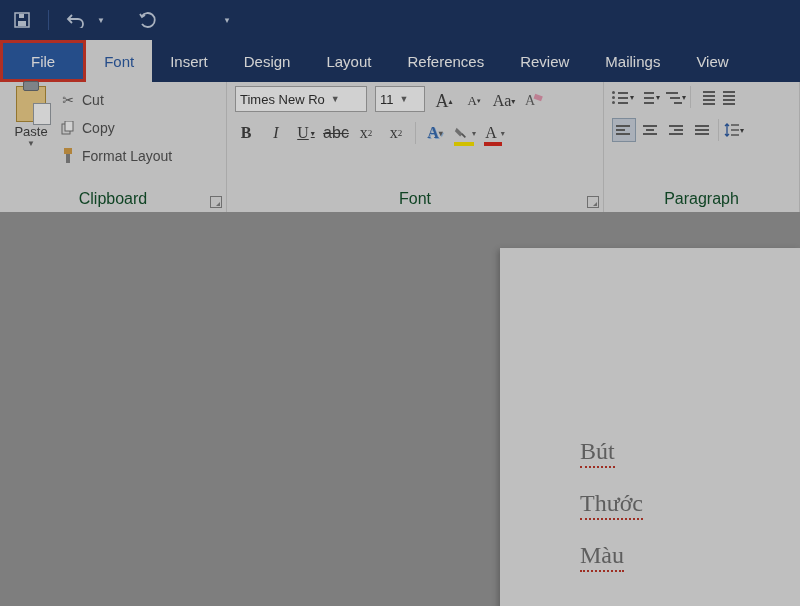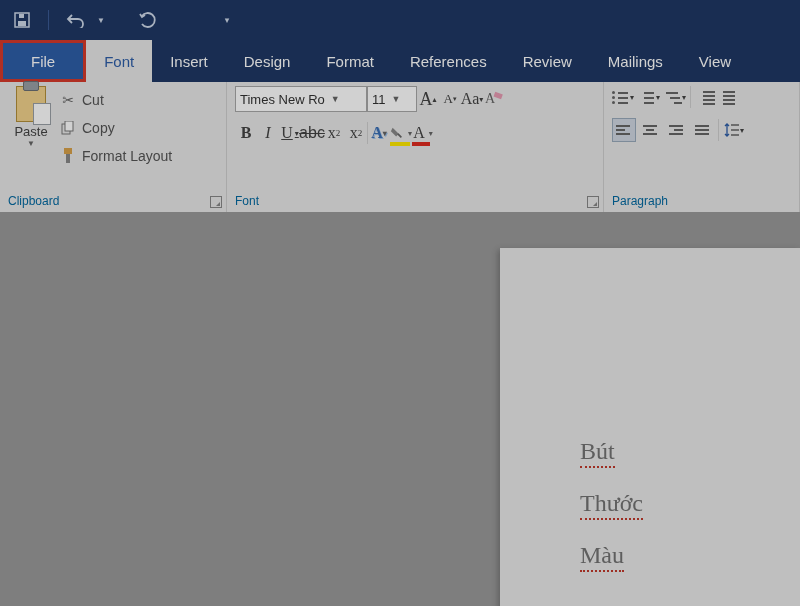--- a/index.html
+++ b/index.html
@@ -5,33 +5,33 @@
 html,body{margin:0;padding:0;font-family:"Segoe UI",Arial,sans-serif;font-size:13px;color:#444;background:#9a9a9a;width:800px;height:606px;overflow:hidden;position:relative}
 .qat{background:#1f3864;height:40px;display:flex;align-items:center;padding:0 8px;gap:6px}
 .qat .sep{width:1px;height:20px;background:#3a5a94;margin:0 6px}
 .qat-btn{width:28px;height:28px;display:flex;align-items:center;justify-content:center;color:#cfd9ea}
 .tabs{background:#1f3864;height:42px;display:flex;align-items:stretch}
 .tab{padding:0 18px;display:flex;align-items:center;color:#fff;font-size:15px;cursor:pointer}
 .tab.file{background:#2e5ea8;border:3px solid #d63a2b;box-sizing:border-box;padding:17px 28px}
 .tab.active{background:#e8e8e8;color:#2e5ea8}
 .ribbon{background:#e8e8e8;border-bottom:1px solid #bfbfbf;height:130px;display:flex}
 .group{border-right:1px solid #cfcfcf;padding:4px 8px 2px 8px;display:flex;flex-direction:column;justify-content:space-between;position:relative}
-.group-label{font-size:12px;color:#0369a1;padding-bottom:2px}
+.group-label{text-align:center;font-size:16px;color:#14532d;padding-bottom:2px}
 .dlaunch{position:absolute;right:4px;bottom:4px;width:12px;height:12px;border:1px solid #888;box-sizing:border-box}
 .dlaunch:after{content:"";position:absolute;right:1px;bottom:1px;border-right:4px solid #888;border-top:4px solid transparent}
 .clip-body{display:flex;gap:6px;align-items:flex-start}
 .paste{display:flex;flex-direction:column;align-items:center;width:46px}
 .paste-ico{width:28px;height:34px;background:#f2d28c;border:1px solid #b38f3a;position:relative;margin-bottom:2px}
 .paste-ico:before{content:"";position:absolute;top:-6px;left:6px;width:14px;height:8px;background:#9aa0a6;border:1px solid #6b7075;border-radius:2px}
 .paste-ico:after{content:"";position:absolute;right:-6px;bottom:-4px;width:16px;height:20px;background:#fff;border:1px solid #9aa0a6}
 .clip-side{display:flex;flex-direction:column;gap:4px;padding-top:2px}
 .clip-item{display:flex;align-items:center;gap:6px;color:#555;font-size:14px;height:24px}
 .mini-ico{width:16px;height:16px;display:inline-flex;align-items:center;justify-content:center;color:#6a6a6a}
 .font-body{display:flex;flex-direction:column;gap:10px}
-.font-row{display:flex;align-items:center;}
+.font-row{display:flex;align-items:flex-end;gap:8px}
 .combo{height:24px;border:1px solid #a8a8a8;background:#fff;display:flex;align-items:center;padding:0 4px;font-size:13px;color:#333}
 .combo .dd{margin-left:6px;font-size:9px;color:#666}
 .btn{width:22px;height:22px;display:flex;align-items:center;justify-content:center;color:#444;font-family:"Times New Roman",serif;font-size:16px}
 .strike{text-decoration:line-through;font-family:Arial}
 .sub{font-size:9px;vertical-align:sub}
 .sup{font-size:9px;vertical-align:super}
 .hl{width:26px;height:4px;position:absolute;bottom:-2px;left:0}
 .colorbtn{position:relative}
 .para-body{display:flex;flex-direction:column;gap:10px}
 .para-row{display:flex;align-items:center;gap:4px}
@@ -70,21 +70,21 @@
   </div>
   <div style="width:40px"></div>
   <div class="qat-btn" style="font-size:9px;color:#cfd9ea">▾</div>
 </div>
 
 <div class="tabs">
   <div class="tab file">File</div>
   <div class="tab active">Font</div>
   <div class="tab">Insert</div>
   <div class="tab">Design</div>
-  <div class="tab">Format</div>
+  <div class="tab">Layout</div>
   <div class="tab">References</div>
   <div class="tab">Review</div>
   <div class="tab">Mailings</div>
   <div class="tab">View</div>
 </div>
 
 <div class="ribbon">
 
   <div class="group" style="width:210px">
     <div class="clip-body">

